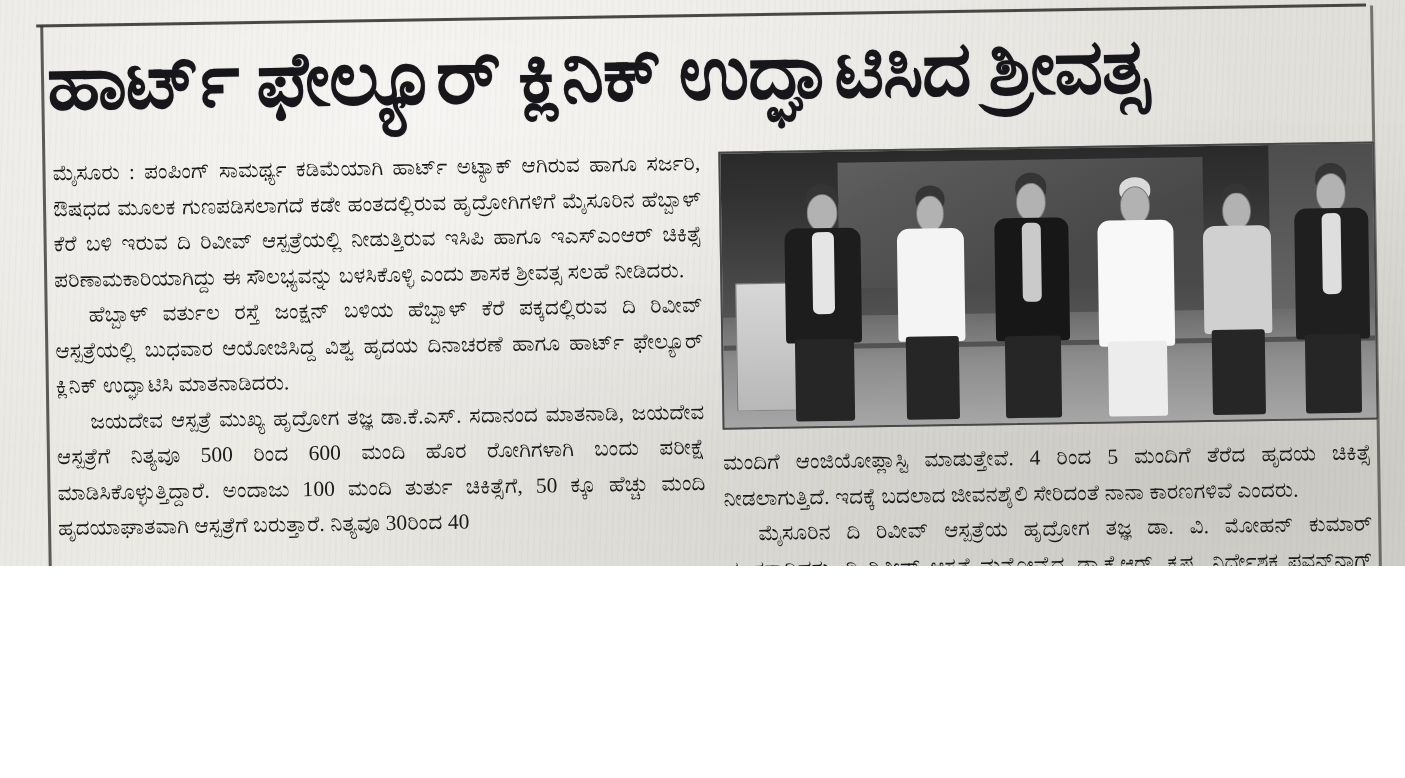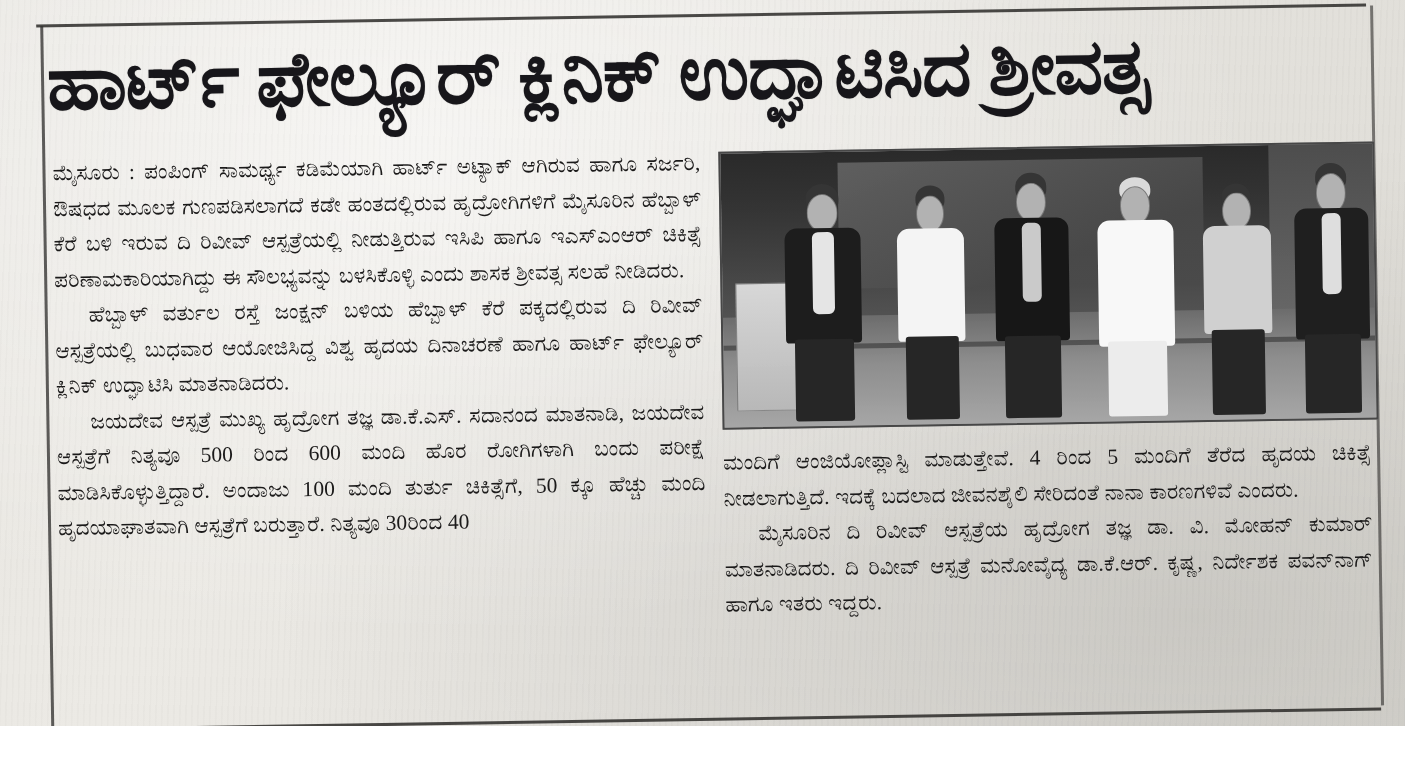--- a/index.html
+++ b/index.html
@@ -11,21 +11,21 @@
     width: 1405px;
     height: 778px;
     overflow: hidden;
     font-family: "Liberation Sans", sans-serif;
   }
 
   
   #page {
     position: relative;
     width: 1405px;
-    height: 726px;
+    height: 566px;
     background:
       radial-gradient(ellipse at 30% 20%, rgba(255,255,255,0.55), rgba(0,0,0,0) 60%),
       radial-gradient(ellipse at 85% 85%, rgba(0,0,0,0.10), rgba(0,0,0,0) 55%),
       linear-gradient(115deg, #e8e6e1 0%, #eceae5 25%, #e6e4df 55%, #dedcd6 100%);
     overflow: hidden;
   }
 
   
   #paper-texture {
     position: absolute;

